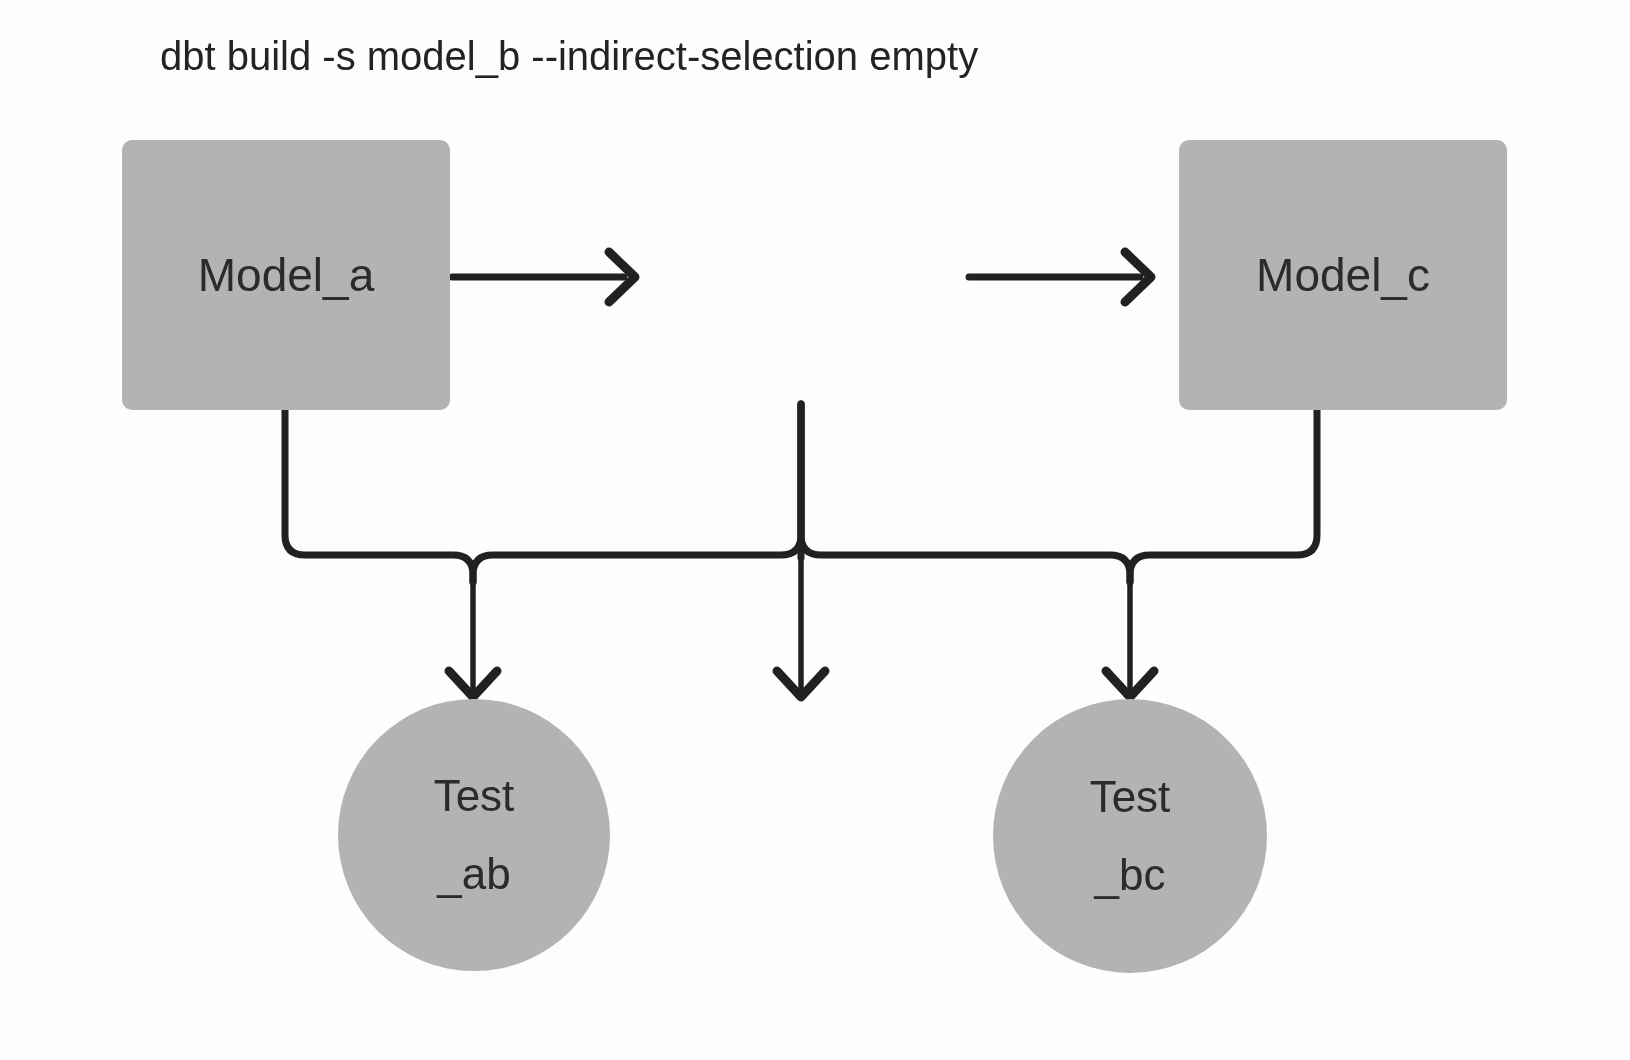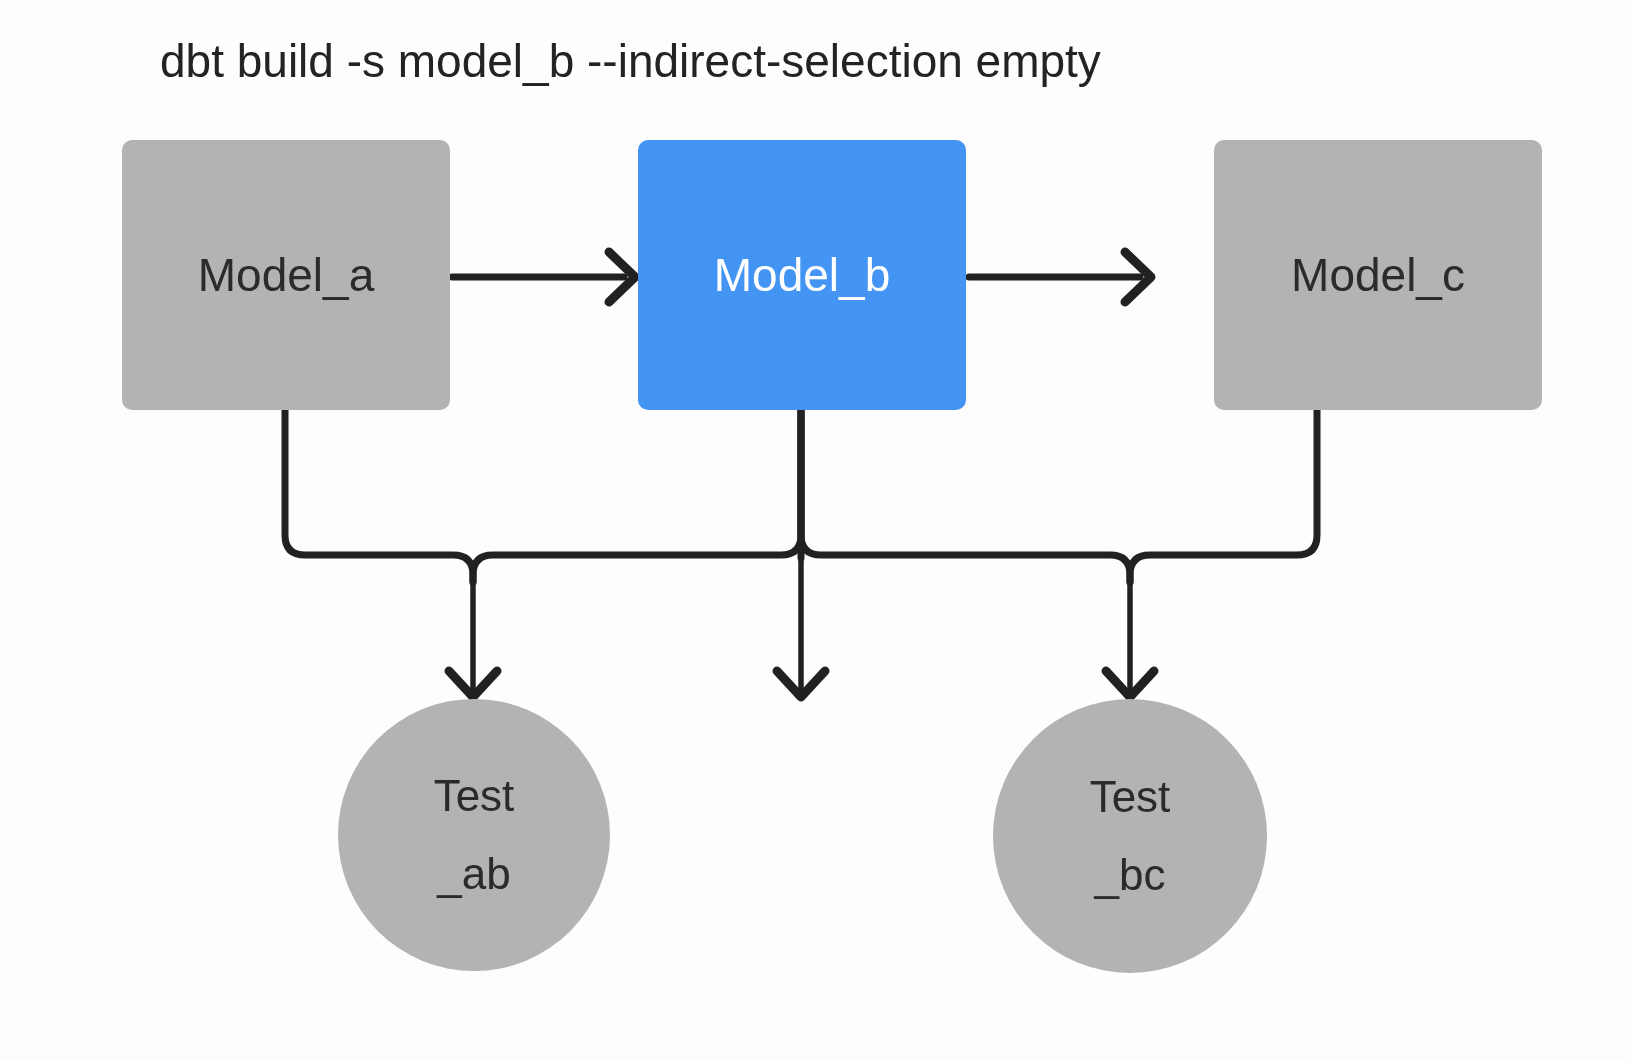--- a/index.html
+++ b/index.html
@@ -20,21 +20,21 @@
     position: relative;
     width: 1630px;
     height: 1060px;
     background: var(--background);
     overflow: hidden;
   }
   .diagram-title {
     position: absolute;
     left: 160px;
     top: 34px;
-    font-size: 46px;
+    font-size: 40px;
     font-weight: 500;
     letter-spacing: 0px;
     color: var(--title-text);
     white-space: nowrap;
   }
   .edges-layer {
     position: absolute;
     left: 0; top: 0;
     width: 1630px;
     height: 1060px;
@@ -106,25 +106,22 @@
 
     <path d="M449,671 L473,697 L497,671" stroke-width="9"></path>
     <path d="M777,671 L801,697 L825,671" stroke-width="9"></path>
     <path d="M1106,671 L1130,697 L1154,671" stroke-width="9"></path>
   </svg>
 
   <div class="node model-node" style="left:122px;">
     <span class="node-label">Model_a</span>
   </div>
 
-  <div class="node model-node selected" style="left:638px;">
-    <span class="node-label">Model_b</span>
-  </div>
 
-  <div class="node model-node" style="left:1214px;">
+  <div class="node model-node" style="left:1179px;">
     <span class="node-label">Model_c</span>
   </div>
 
   <div class="node test-node" style="left:338px;">
     <span class="node-label">Test</span>
     <span class="node-label">_ab</span>
   </div>
 
 
   <div class="node test-node" style="left:993px;width:274px;height:274px;">

